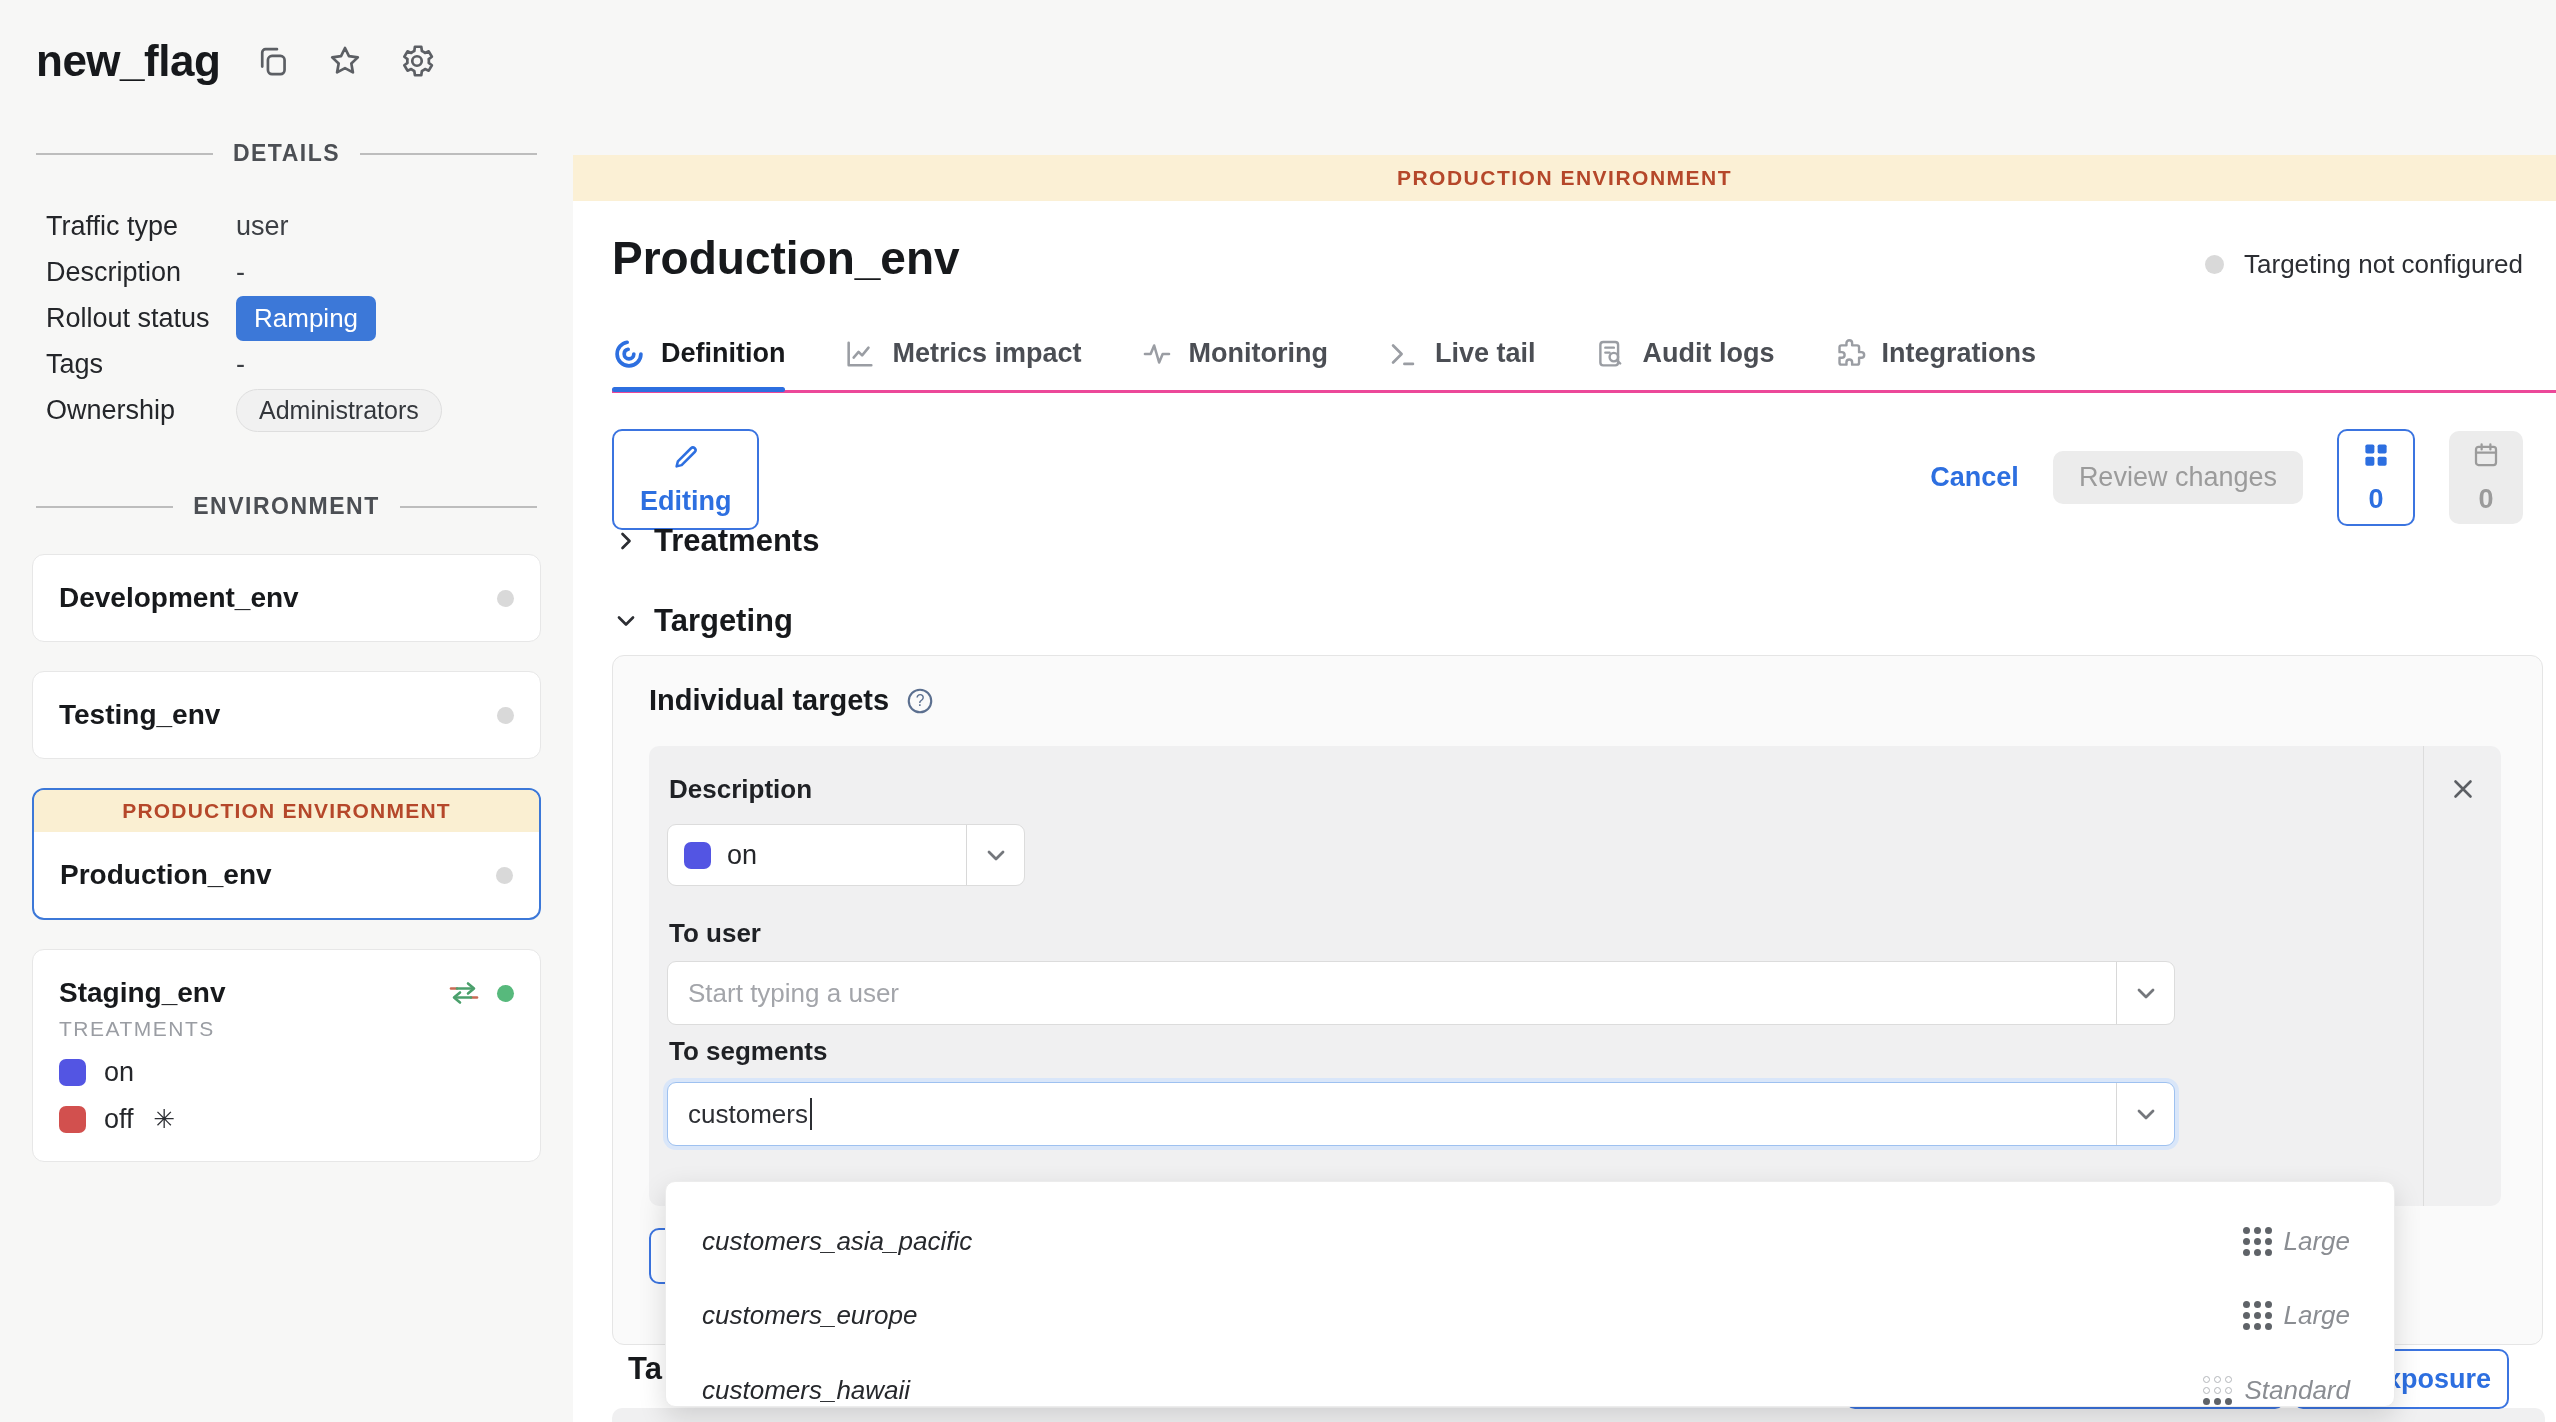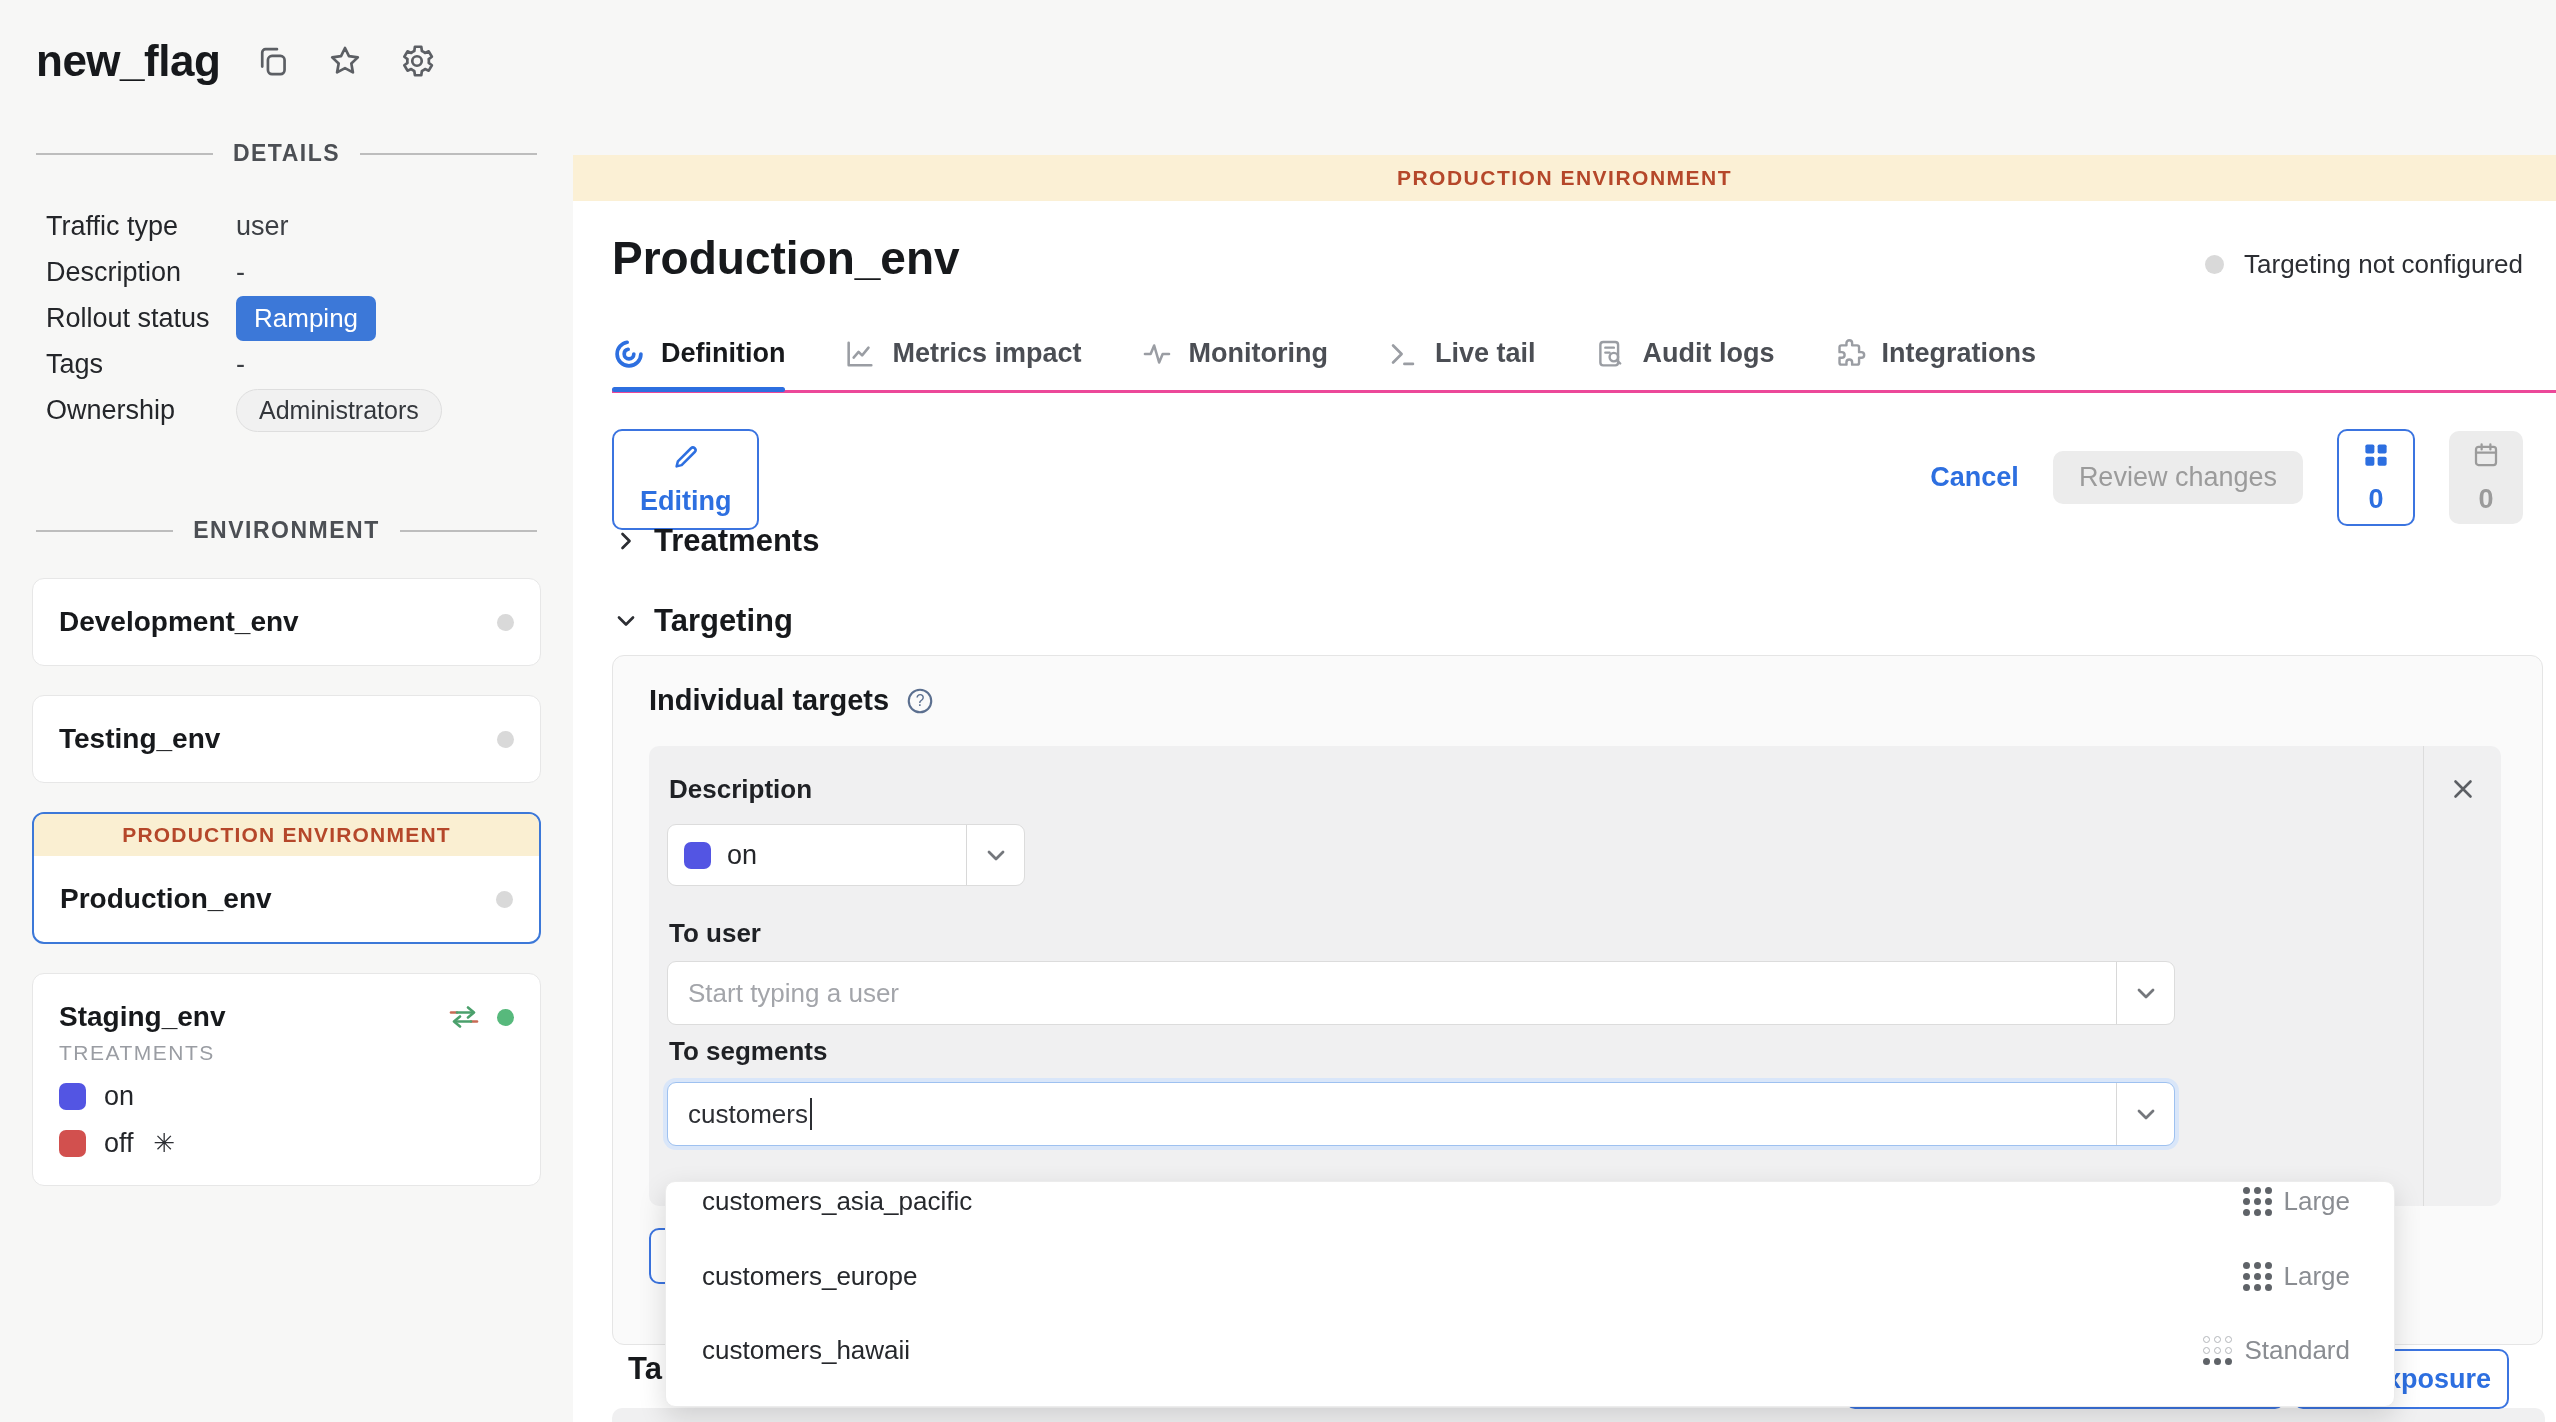--- a/index.html
+++ b/index.html
@@ -116,21 +116,21 @@
   .partial-btn-left { position:absolute; left:1272px; top:1150px; width:440px; height:58px;
     background:#fff; border:2px solid #3b74e0; border-radius:10px; }
   .partial-btn-right { position:absolute; left:1720px; top:1148px; width:216px; height:60px;
     background:#fff; border:2px solid #3b74e0; border-radius:10px; display:flex; align-items:center;
     justify-content:flex-end; padding-right:16px; font-size:27px; font-weight:bold; color:#2d6fe0; cursor:pointer; }
 
   
   .dropdown { position:absolute; left:92px; top:980px; width:1730px; height:226px; background:#fff;
     border:1px solid #ececec; border-radius:10px; box-shadow:0 10px 28px rgba(0,0,0,.14);
     display:flex; flex-direction:column; z-index:10; }
-  .dd-row { flex:1; display:flex; align-items:flex-start; padding:4px 44px 0 36px; cursor:pointer; }
+  .dd-row { flex:1; display:flex; align-items:flex-end; padding:16px 44px 0 36px; cursor:pointer;font-style:italic; }
   .dd-name { flex:1; font-size:26px; color:#26282c; }
   .dd-right { display:flex; align-items:center; gap:12px; }
   .dd-size { font-size:26px; color:#8a8d92; }
   .dotgrid { display:grid; grid-template-columns:repeat(3,7px); grid-template-rows:repeat(3,7px); gap:4px; }
   .dotgrid i { width:7px; height:7px; border-radius:50%; background:#5f6368; }
   .dotgrid.standard i.hollow { background:transparent; border:1.5px solid #b3b6ba; }
 </style>
 </head>
 <body>
 
@@ -178,21 +178,21 @@
     <div class="kv">
       <span class="k">Tags</span>
       <span class="v">-</span>
     </div>
     <div class="kv">
       <span class="k">Ownership</span>
       <span class="pill">Administrators</span>
     </div>
   </div>
 
-  <div class="divider" style="margin-top:84px;">
+  <div class="divider" style="margin-top:60px;">
     <span class="line"></span>
     <span class="cap">ENVIRONMENT</span>
     <span class="line"></span>
   </div>
 
   <div class="env-list">
     <div class="env-card">
       <div class="env-row">
         <span class="env-name">Development_env</span>
         <span class="dot"></span>

